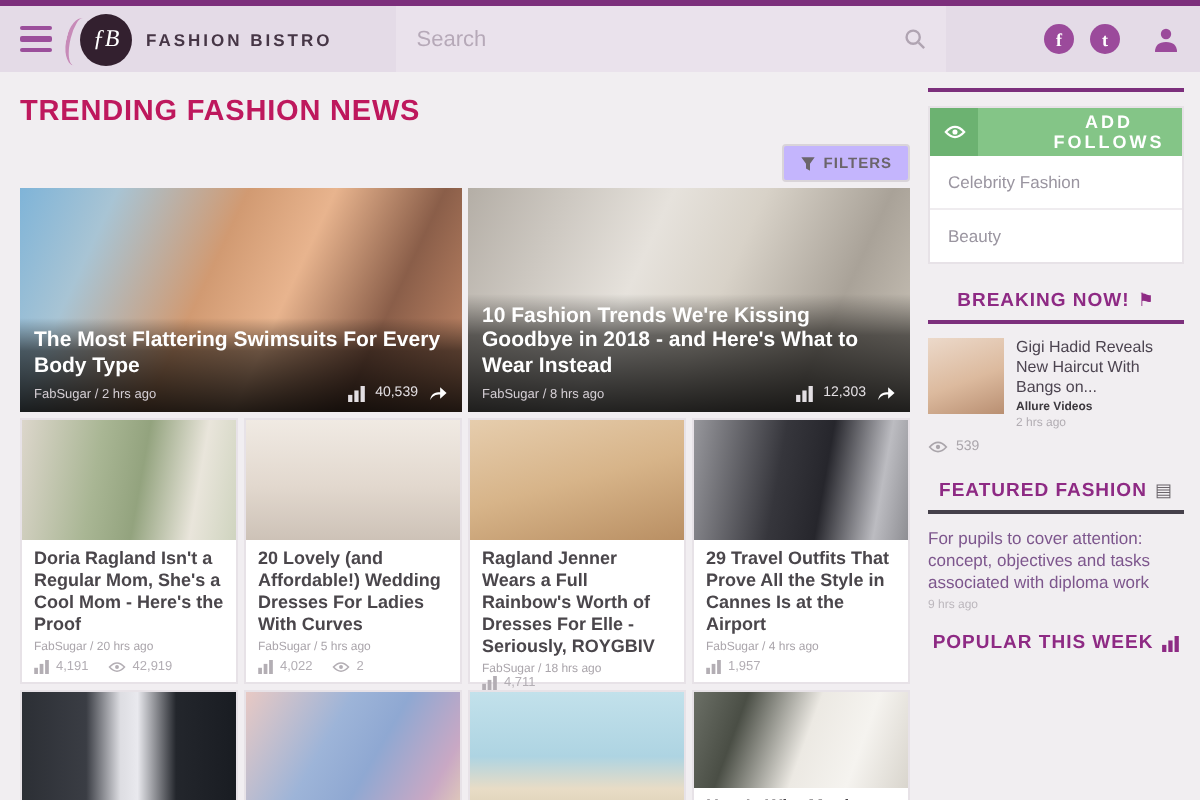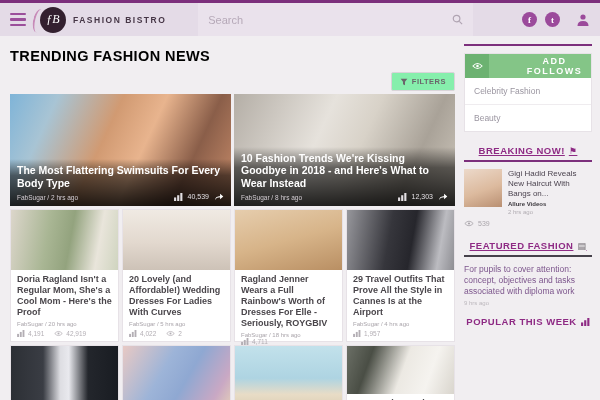--- a/index.html
+++ b/index.html
@@ -27,23 +27,23 @@
   .soc { width:15px; height:15px; border-radius:50%; background:#9b4a9b; color:#fff; font-size:9px;
          display:flex; align-items:center; justify-content:center; font-weight:bold; cursor:pointer;
          font-family:"Liberation Serif",serif; }
   .person { margin-left:8px; cursor:pointer; display:flex; }
 
   
   .content { display:flex; padding:8px 8px 0 10px; gap:9px; }
   .main-col { width:445px; flex:0 0 445px; }
   .side-col { flex:1; }
 
-  h1.page-title { font-size:14.5px; font-weight:bold; color:#000000; letter-spacing:.4px; margin:4px 0 8px; }
+  h1.page-title { font-size:14.5px; font-weight:bold; color:#be185d; letter-spacing:.4px; margin:4px 0 8px; }
   .filters-row { height:20px; position:relative; margin-bottom:2px; }
-  .filters-btn { position:absolute; right:0; top:0; background:#86efac; border:1px solid #d9d4d9;
+  .filters-btn { position:absolute; right:0; top:0; background:#c4b5fd; border:1px solid #d9d4d9;
                  border-radius:2px; font-size:7.5px; font-weight:bold; color:#6b656b; letter-spacing:.5px;
                  padding:4px 8px; display:flex; align-items:center; gap:4px; cursor:pointer; }
 
   
   .featured-grid { display:grid; grid-template-columns:1fr 1fr; gap:3px; }
   .big-card { position:relative; height:112px; overflow:hidden; cursor:pointer; background:#999; }
   .big-card .photo { position:absolute; inset:0; }
   .ph-a { background:linear-gradient(115deg,#7fb4d8 0%,#a8c4d4 18%,#d19a72 42%,#e8b48e 58%,#8a5e49 78%,#c98d6b 100%); }
   .ph-b { background:linear-gradient(115deg,#b4aea6 0%,#e6e2dc 38%,#d8d2c8 55%,#a9a298 78%,#cfc8bd 100%); }
   .big-overlay { position:absolute; left:0; right:0; bottom:0; padding:5px 7px 5px;
@@ -83,21 +83,21 @@
                 font-weight:bold; letter-spacing:.5px; color:#8e2a84; margin:2px 0 4px; }
   .side-rule { height:2px; background:#7c2f7c; margin-bottom:7px; }
   .side-rule.dark { background:#45404a; }
   .follow-box { background:#fff; border:1px solid #e7e2e7; }
   .add-follows { height:24px; background:#84c587; display:flex; align-items:center; cursor:pointer;gap:29px; }
   .add-follows .chip { width:24px; height:24px; background:#6cb271; display:flex; align-items:center; justify-content:center; }
   .add-follows .lbl { flex:1; text-align:center; color:#fff; font-size:9px; font-weight:bold; letter-spacing:1.5px; }
   .follow-item { padding:8px 9px; font-size:8.5px; color:#9a95a0; border-bottom:1px solid #efecef; cursor:pointer; }
   .follow-item:last-child { border-bottom:0; }
 
-  .mt12 { margin-top:13px;text-decoration:underline; }
+  .mt12 { margin-top:13px; }
   .side-article { display:flex; gap:6px; cursor:pointer; }
   .thumb { width:38px; height:38px; flex:0 0 38px; }
   .th-gigi { background:linear-gradient(160deg,#ecd9ca 0%,#dcba9e 55%,#b98f72 100%); }
   .sa-title { font-size:8px; color:#4c4450; line-height:1.25; }
   .sa-author { font-size:6px; font-weight:bold; color:#3c383e; margin-top:2px; }
   .sa-time { font-size:6px; color:#b2adb3; margin-top:2px; }
   .sa-stats { display:flex; align-items:center; gap:4px; font-size:7px; color:#aaa5ab; margin-top:5px; }
 
   .feat-article { margin-bottom:10px; cursor:pointer; }
   .feat-title { font-size:8.5px; color:#7d568d; line-height:1.3; }

